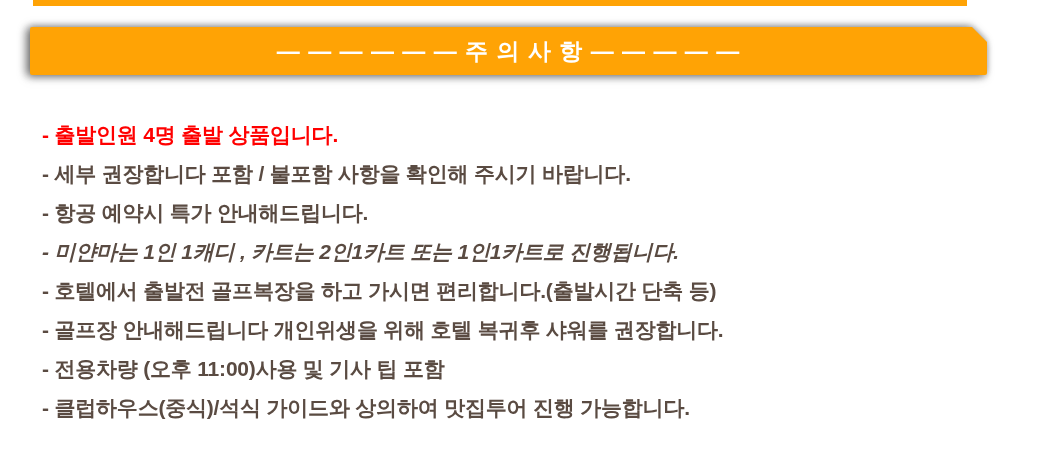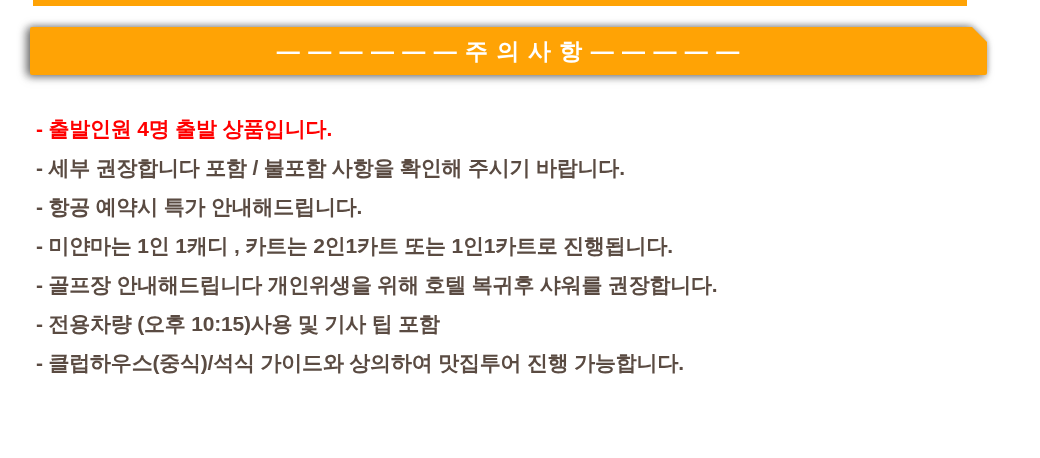--- a/index.html
+++ b/index.html
@@ -47,21 +47,21 @@
     font-weight: bold;
     font-size: 23px;
     letter-spacing: 1px;
     white-space: nowrap;
   }
   .notice-list {
     position: absolute;
     top: 103px;
     left: 30px;
     right: 15px;
-    margin: 6px;
+    margin: 12px;
     padding: 0;
     list-style: none;
   }
   .notice-item {
     height: 39px;
     display: flex;
     align-items: center;
     font-weight: bold;
     font-size: 21px;
     letter-spacing: -0.2px;
@@ -88,31 +88,34 @@
 
   <li class="notice-item" style="color: rgb(90, 75, 66);">
     <span class="notice-text">- 세부 권장합니다 포함 / 불포함 사항을 확인해 주시기 바랍니다.</span>
   </li>
 
   <li class="notice-item" style="color: rgb(90, 75, 66);">
     <span class="notice-text">- 항공 예약시 특가 안내해드립니다.</span>
   </li>
 
 
-  <li class="notice-item" style="color: rgb(90, 75, 66);">
+  <li class="notice-item" style="color: rgb(90, 75, 66); font-style: italic;">
     <span class="notice-text">- 미얀마는 1인 1캐디 , 카트는 2인1카트 또는 1인1카트로 진행됩니다.</span>
   </li>
 
+  <li class="notice-item" style="color: rgb(90, 75, 66);">
+    <span class="notice-text">- 호텔에서 출발전 골프복장을 하고 가시면 편리합니다.(출발시간 단축 등)</span>
+  </li>
 
   <li class="notice-item" style="color: rgb(90, 75, 66);">
     <span class="notice-text">- 골프장 안내해드립니다 개인위생을 위해 호텔 복귀후 샤워를 권장합니다.</span>
   </li>
 
   <li class="notice-item" style="color: rgb(90, 75, 66);">
-    <span class="notice-text">- 전용차량 (오후 10:15)사용 및 기사 팁 포함</span>
+    <span class="notice-text">- 전용차량 (오후 11:00)사용 및 기사 팁 포함</span>
   </li>
 
   <li class="notice-item" style="color: rgb(90, 75, 66); align-items: center;">
     <span class="notice-text">- 클럽하우스(중식)/석식 가이드와 상의하여 맛집투어 진행 가능합니다.</span>
   </li>
 </ul>
 
 </div>
 
 </body></html>

